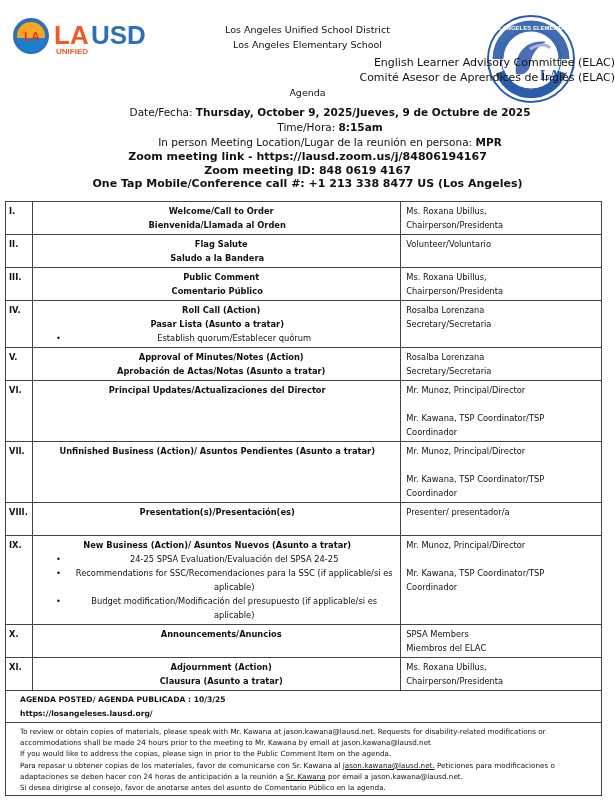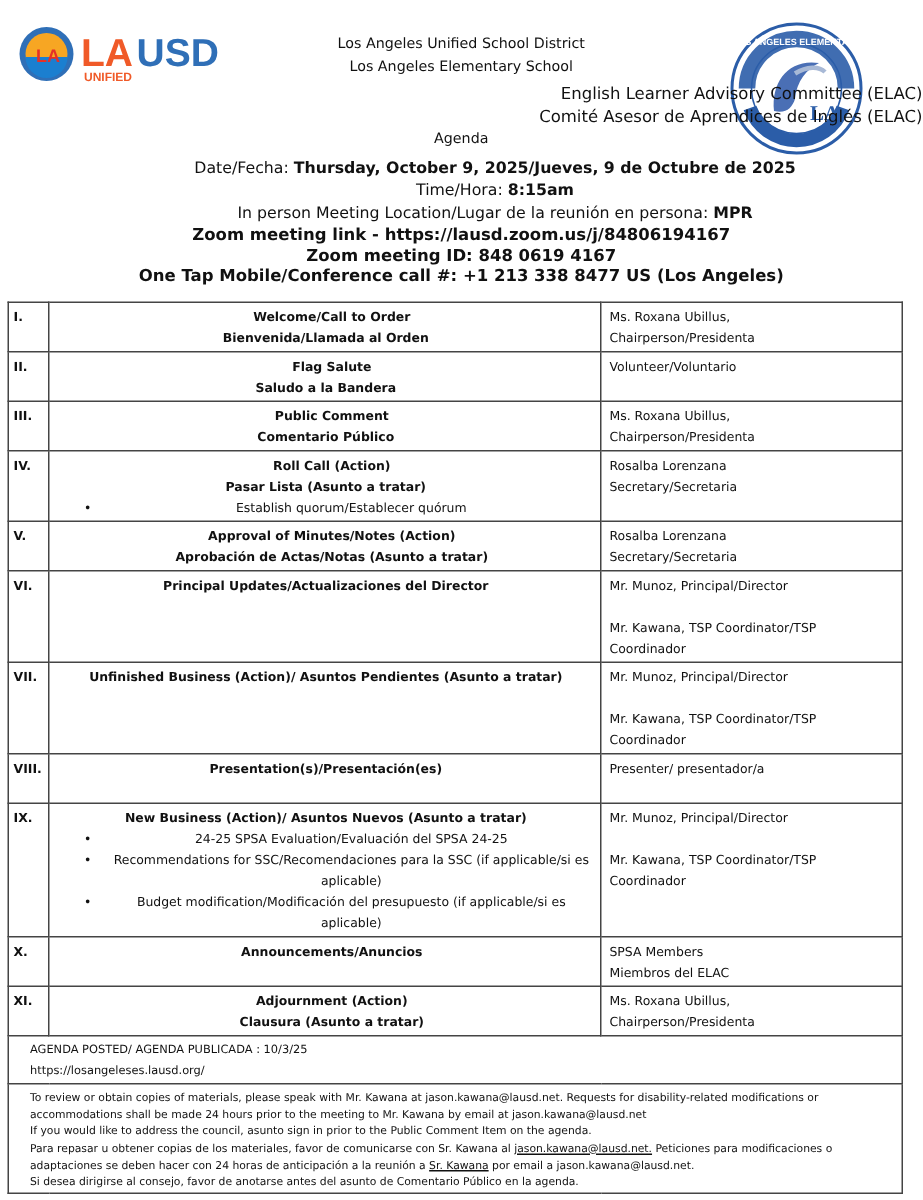--- a/index.html
+++ b/index.html
@@ -20,21 +20,21 @@
                     padding: 2px 4px 2px 5px; line-height: 14px; }
   td.num { width: 19px; font-weight: bold; padding-left: 3px !important; }
   td.item { width: 357px; }
   td.who { width: 190px; }
   .bold { font-weight: bold; text-align: center; }
   .indent { padding-left: 8px; }
   ul.sub { margin: 0; padding-left: 34px; list-style: none; }
   ul.sub li { position: relative; font-weight: normal; line-height: 14px; }
   ul.sub li::before { content: "\2022"; position: absolute; left: -16px; }
   .gap { height: 14px; }
-  td.posted { font-weight: normal; font-size: 7.6px; padding-left: 14px !important; line-height: 13.5px !important; }
+  td.posted { font-weight: bold; font-size: 7.6px; padding-left: 14px !important; line-height: 13.5px !important; }
   td.notice { font-size: 7.2px; line-height: 11.2px !important; padding: 3px 6px 2px 14px !important; }
   .u { text-decoration: underline; }
 </style>
 </head>
 <body>
 
 <div class="logo-left">
   <svg width="140" height="40" viewBox="0 0 140 40">
     <circle cx="19" cy="20" r="18" fill="#2f6fb7"></circle>
     <circle cx="19" cy="20" r="14" fill="#f7a623"></circle>
@@ -204,20 +204,20 @@
   <tr>
     <td colspan="3" class="posted">
       <div>AGENDA POSTED/ AGENDA PUBLICADA : 10/3/25</div>
       <div>https://losangeleses.lausd.org/</div>
     </td>
   </tr>
   <tr>
     <td colspan="3" class="notice">
       <div>To review or obtain copies of materials, please speak with  Mr. Kawana at jason.kawana@lausd.net. Requests for disability-related modifications or</div>
       <div>accommodations shall be made 24 hours prior to the meeting to Mr. Kawana by email at jason.kawana@lausd.net</div>
-      <div>If you would like to address the council, asunto sign in prior to the Public Comment Item on the agenda.</div>
+      <div>If you would like to address the copias, please sign in prior to the Public Comment Item on the agenda.</div>
       <div><span>Para repasar u obtener copias de los materiales, favor de comunicarse con Sr. Kawana al </span><span class="u">jason.kawana@lausd.net.</span><span> Peticiones para modificaciones o</span></div>
       <div><span>adaptaciones se deben hacer con 24 horas de anticipación a la reunión a </span><span class="u">Sr. Kawana</span><span> por email a jason.kawana@lausd.net.</span></div>
       <div>Si desea dirigirse al consejo, favor de anotarse antes del asunto de Comentario Público en la agenda.</div>
     </td>
   </tr>
 </tbody>
   </table>
 
 </body></html>

